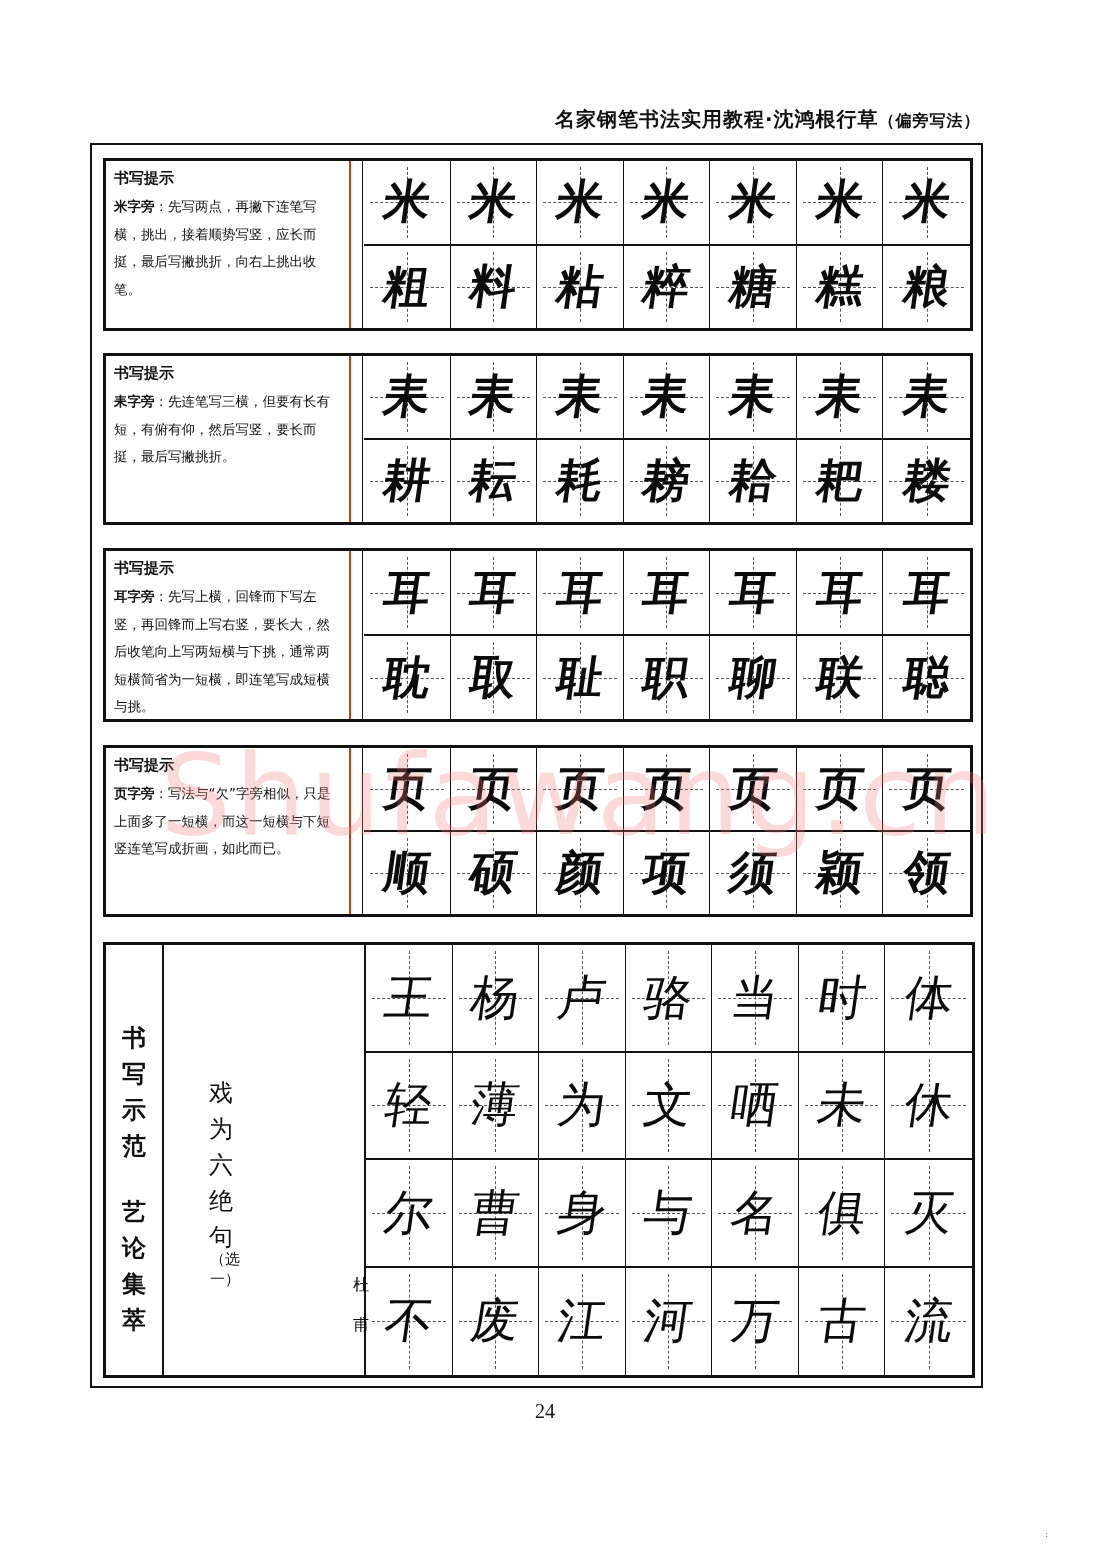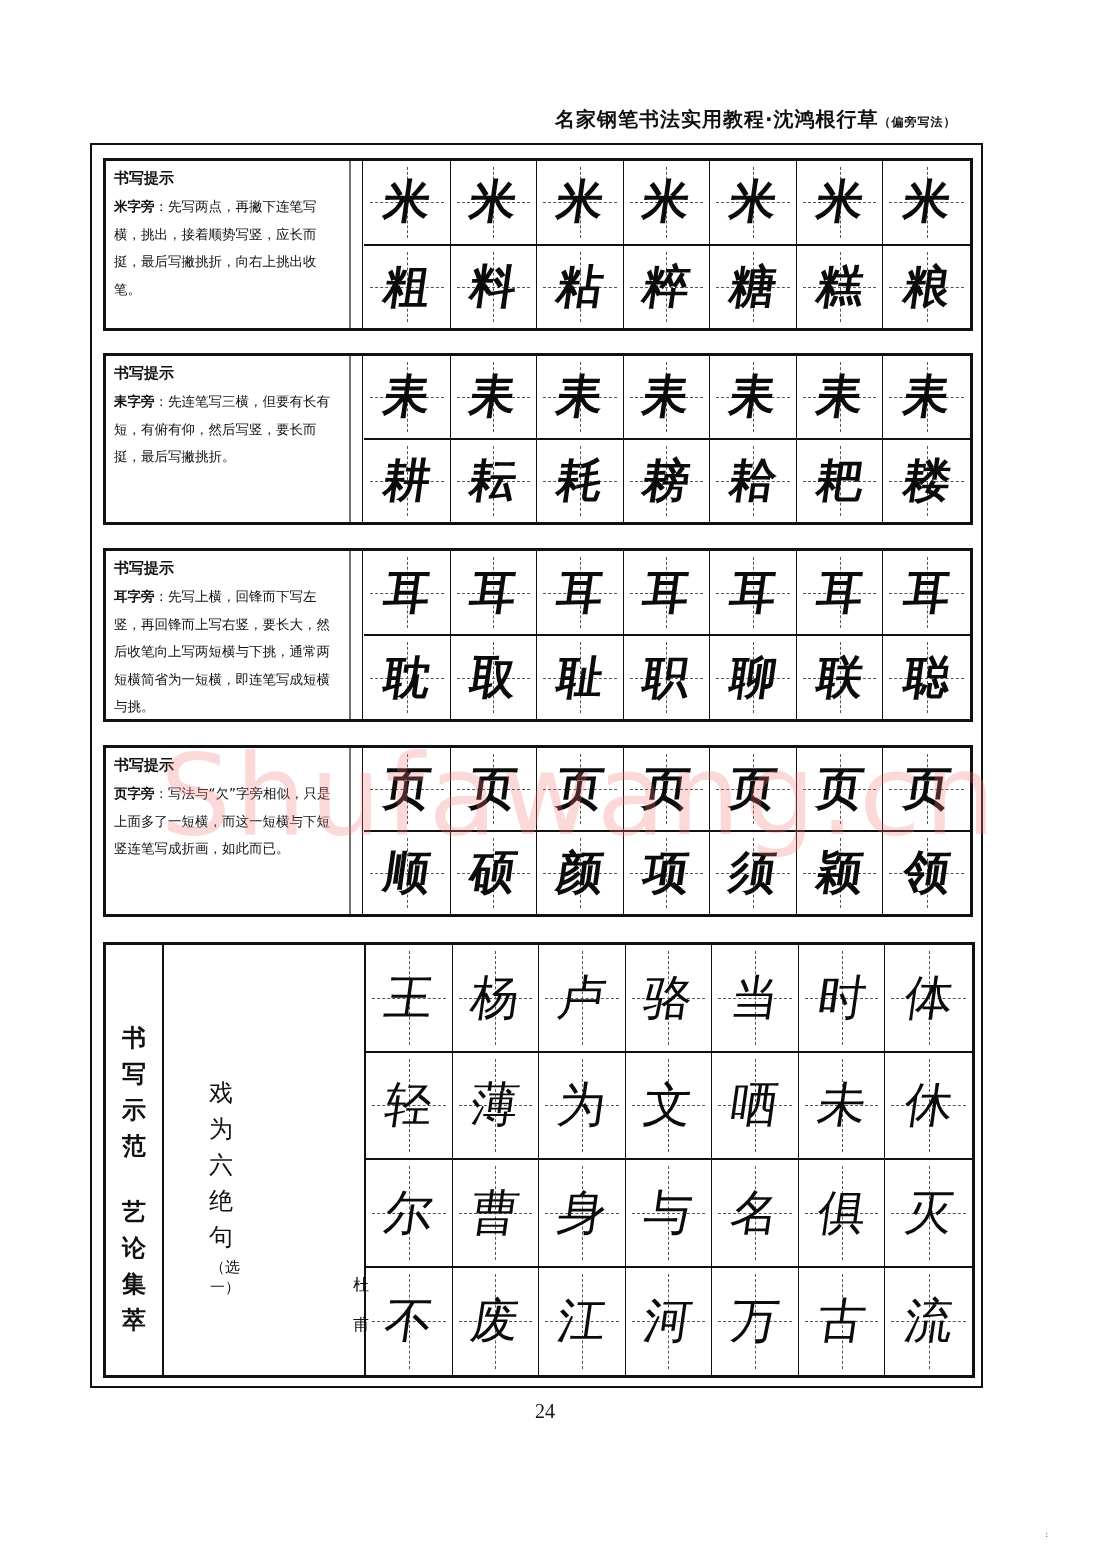--- a/index.html
+++ b/index.html
@@ -6,32 +6,32 @@
   body {
     width: 1107px; height: 1546px; position: relative; overflow: hidden;
     background: #ffffff; color: #111;
     font-family: "DejaVu Serif", "Liberation Serif", serif;
   }
   .header {
     position: absolute; left: 555px; top: 106px; width: 435px; height: 30px;
     font-family: "DejaVu Sans", sans-serif; font-weight: bold; font-size: 20px;
     letter-spacing: 1px; white-space: nowrap; color: #111;
   }
-  .header .sub { font-size: 12px; font-weight: bold; }
+  .header .sub { font-size: 16px; font-weight: bold; }
   .outer-frame {
     position: absolute; left: 90px; top: 143px; width: 893px; height: 1245px;
     border: 2px solid #111; box-sizing: border-box;
   }
   .section {
     position: absolute; left: 103px; width: 870px; box-sizing: border-box;
     border: 3px solid #111; background: #fff;
   }
   .hint {
     position: absolute; left: 0; top: 0; bottom: 0; width: 245px;
-    border-right: 2px solid #737373; box-sizing: border-box;
+    border-right: 2px solid #c2410c; box-sizing: border-box;
     padding: 6px 6px 0 8px;
     font-family: "DejaVu Sans", sans-serif; font-size: 13.5px; line-height: 27.5px;
   }
   .hint-title { font-weight: bold; font-size: 15px; line-height: 22px; margin-bottom: 4px; }
   .hint-body .rad { font-weight: bold; }
   .spacer-col {
     position: absolute; left: 245px; top: 0; bottom: 0; width: 12px;
     border-right: 1px solid #111; box-sizing: border-box;
   }
   .grid {
@@ -69,21 +69,21 @@
   .label-col .gap { height: 30px; }
   .title-col {
     position: absolute; left: 58px; top: 0; bottom: 0; width: 202px;
     border-right: 2px solid #111; box-sizing: border-box;
   }
   .poem-title {
     position: absolute; left: 42px; top: 130px; width: 30px;
     font-family: "DejaVu Serif", serif; font-size: 24px; line-height: 36px; text-align: center;
   }
   .poem-sel {
-    position: absolute; left: 46px; top: 312px; width: 22px;
+    position: absolute; left: 46px; top: 304px; width: 22px;
     font-family: "DejaVu Serif", serif; font-size: 15px; line-height: 20px; text-align: center;
   }
   .poem-author {
     position: absolute; left: 160px; top: 320px; width: 22px;
     font-family: "DejaVu Serif", serif; font-size: 16px; line-height: 40px; text-align: center; margin-left: 26px;
   }
   .poem-grid {
     position: absolute; left: 260px; top: 0; right: 0; bottom: 0;
     display: grid; grid-template-columns: repeat(7, 1fr); grid-template-rows: repeat(4, 1fr);
   }

